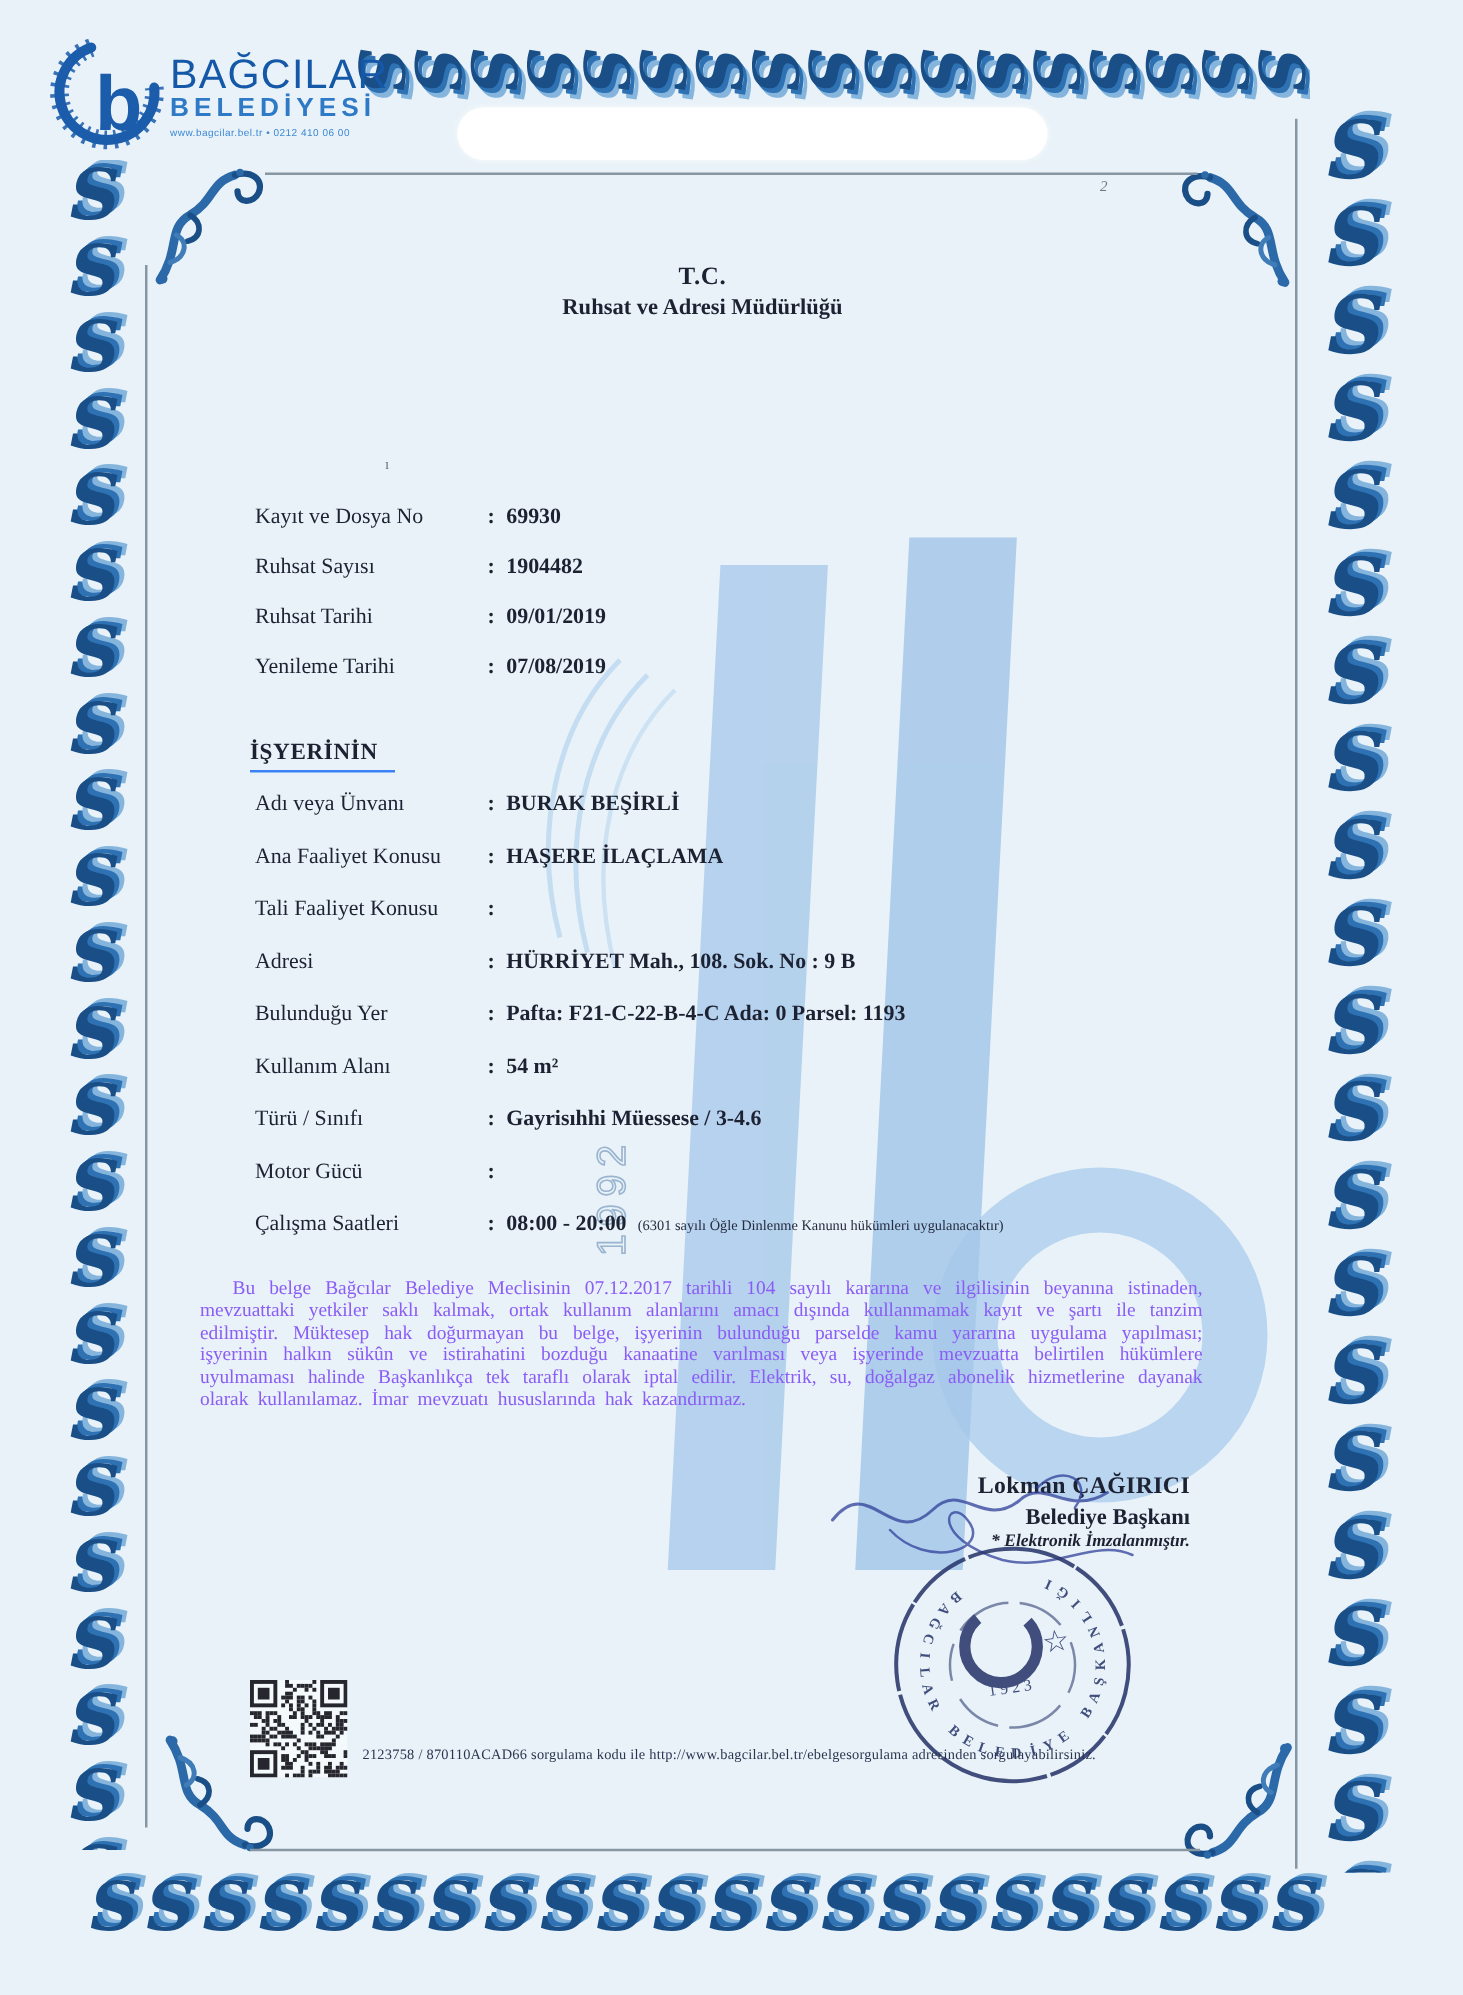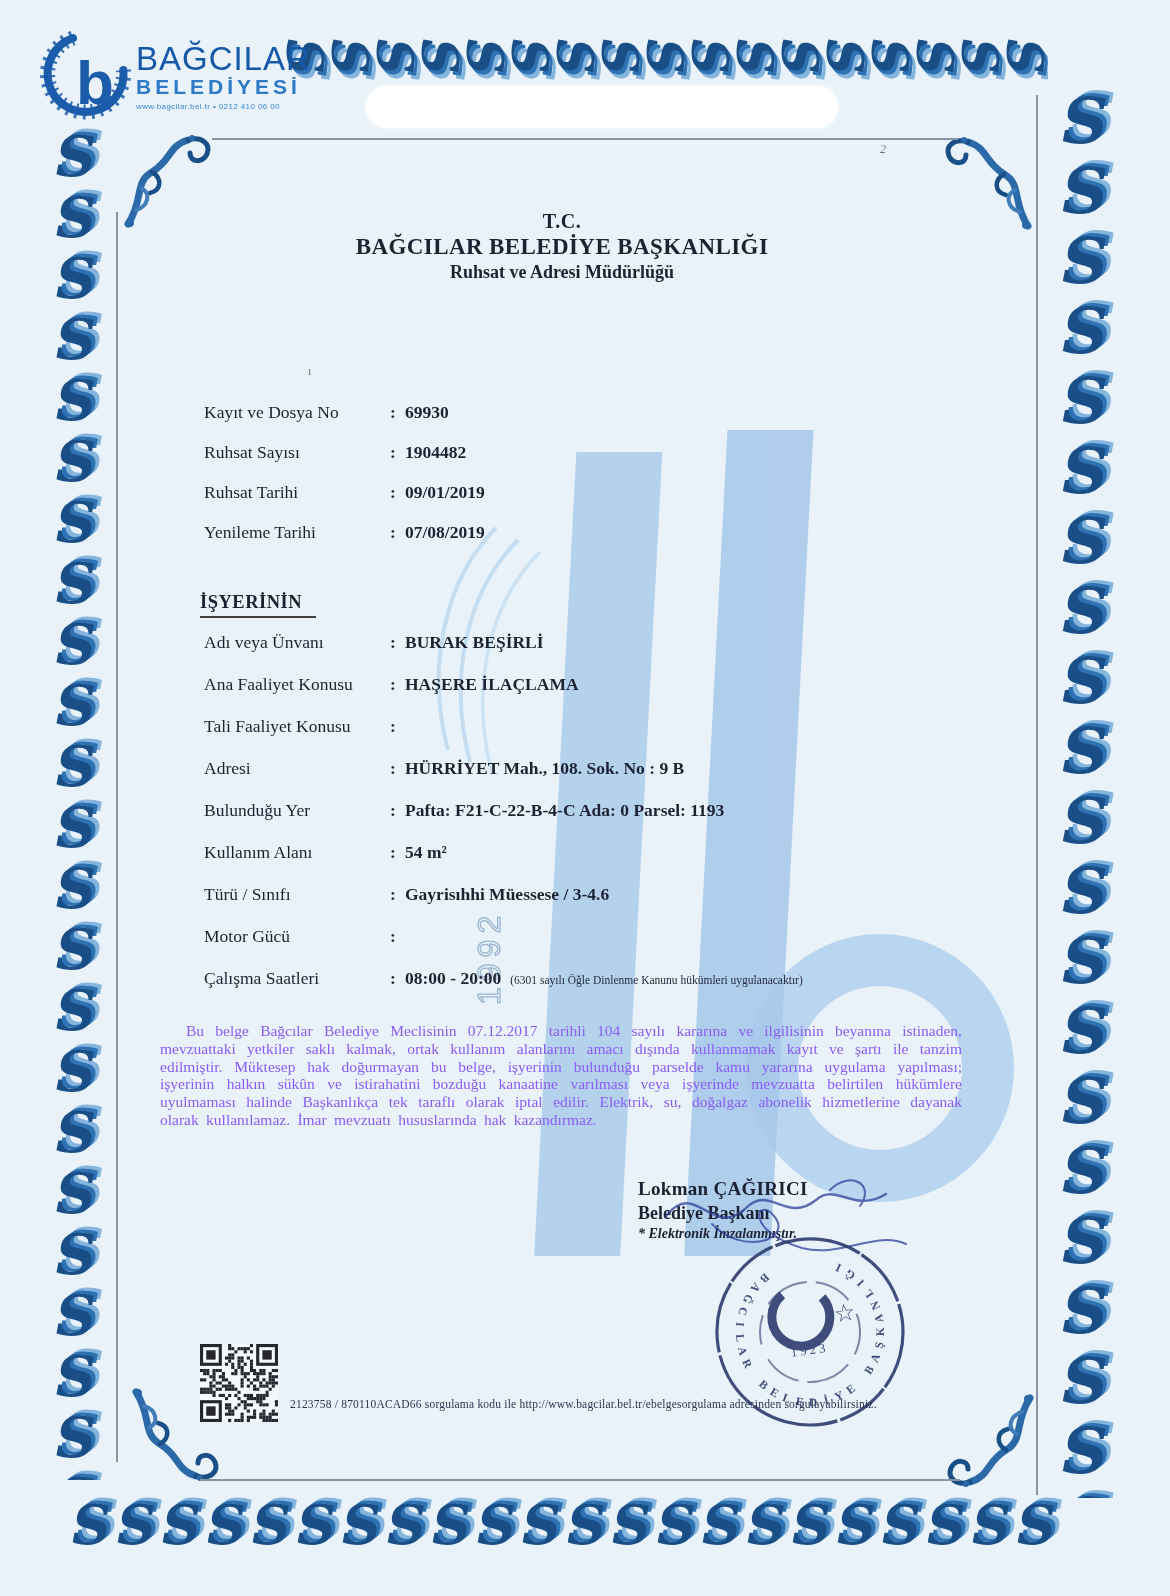--- a/index.html
+++ b/index.html
@@ -45,25 +45,25 @@
   #hdr-doctitle{font-size:21px;font-weight:bold;letter-spacing:.6px;margin-top:26px;}
   
   .fields{position:absolute;left:204px;width:780px;}
   .row{display:flex;align-items:baseline;}
   #fields-registry .row{height:40px;}
   #fields-business .row{height:42px;}
   .lbl{width:186px;font-size:17.5px;flex:none;}
   .colon{font-weight:bold;font-size:17.5px;width:15px;flex:none;}
   .val{font-weight:bold;font-size:17.5px;white-space:nowrap;}
   .note{font-size:11.5px;margin-left:9px;white-space:nowrap;color:#262b3e;}
-  #biz-heading{left:200px;top:592px;font-size:18.5px;font-weight:bold;letter-spacing:.5px;border-bottom:2px solid #404040;padding:0 14px 3px 0;}
+  #biz-heading{left:200px;top:592px;font-size:18.5px;font-weight:bold;letter-spacing:.5px;border-bottom:2px solid #3b82f6;padding:0 14px 3px 0;}
   
   #legal{left:160px;top:1022px;width:802px;font-size:15.5px;line-height:17.8px;text-align:justify;text-indent:26px;word-spacing:3.5px;color:#8b5cf6;}
   
-  #signature{left:638px;top:1178px;width:314px;text-align:left;}
+  #signature{left:638px;top:1178px;width:314px;text-align:right;}
   #sig-name{font-size:19px;font-weight:bold;letter-spacing:.3px;}
   #sig-title{font-size:18px;font-weight:bold;margin-top:3px;}
   #sig-note{font-size:14px;font-weight:bold;font-style:italic;margin-top:2px;}
   
   #qr{left:200px;top:1344px;}
   #qr-caption{left:290px;top:1398px;font-size:11.5px;color:#2c3550;letter-spacing:.2px;}
   
   .artifact{color:#3a3f52;font-size:12px;opacity:.7;}
 </style>
 </head>
@@ -177,21 +177,20 @@
   </div>
 </div>
 
 <div class="abs" id="redact-box"></div>
 
 <div class="abs artifact" style="left:880px;top:142px;font-style:italic;">2</div>
 <div class="abs artifact" style="left:308px;top:364px;">ı</div>
 
 <div class="abs" id="header">
   <div id="hdr-tc">T.C.</div>
-  <div id="hdr-authority">BAĞCILAR BELEDİYE BAŞKANLIĞI</div>
   <div id="hdr-dept">Ruhsat ve Adresi Müdürlüğü</div>
 </div>
 
 <div class="abs fields" id="fields-registry" style="top:402px;">
     <div class="row">
       <span class="lbl">Kayıt ve Dosya No</span>
       <span class="colon">:</span>
       <span class="val">69930</span>
     </div>
     <div class="row">

